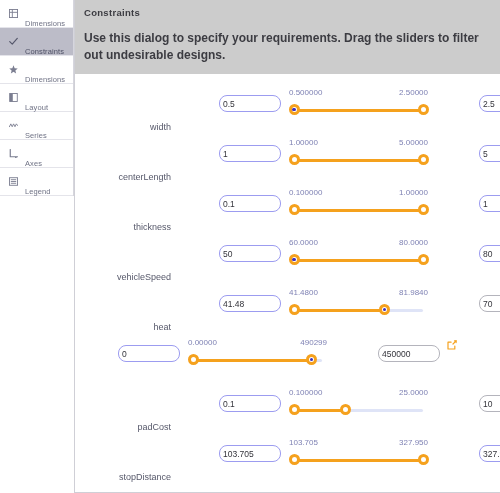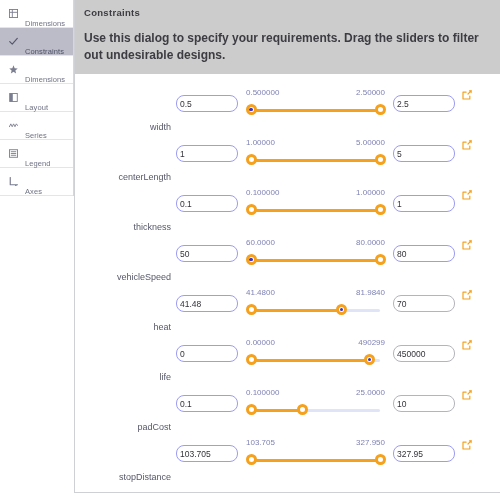--- a/index.html
+++ b/index.html
@@ -131,20 +131,21 @@
     box-sizing: border-box;
     border: 1px solid #9c9cf0;
     border-radius: 8px;
     background: #ffffff;
     font-family: "Liberation Sans", sans-serif;
     font-size: 8.5px;
     color: #33333a;
     padding: 0 0 0 3px;
     line-height: 15px;
     outline: none;
+    margin-left: 43px;
   }
   .field.plain { border-color: #b4b4bc; }
 
   .slider-wrap {
     position: relative;
     flex: 0 0 141px;
     width: 141px;
     height: 32px;
     margin: 0 7px;
   }
@@ -259,36 +260,36 @@
         <span class="s-icon">
           <svg width="10" height="9" viewBox="0 0 11 10">
             <polyline points="0.5,6.5 2.2,3 3.9,6.5 5.6,3 7.3,6.5 9,3 10.5,5" fill="none" stroke="currentColor" stroke-width="1.1" stroke-linecap="round" stroke-linejoin="round"></polyline>
           </svg>
         </span>
         <span class="sidebar-label">Series</span>
       </div>
       <div class="sidebar-item">
         <span class="s-icon">
           <svg width="9" height="9" viewBox="0 0 10 10">
+            <polyline points="1.4,0.6 1.4,8.6 9.4,8.6" fill="none" stroke="currentColor" stroke-width="1.3" stroke-linecap="round" stroke-linejoin="round"></polyline>
+            <circle cx="7.6" cy="9.4" r="0.9" fill="currentColor"></circle>
+          </svg>
+        </span>
+        <span class="sidebar-label">Axes</span>
+      </div>
+      <div class="sidebar-item">
+        <span class="s-icon">
+          <svg width="9" height="9" viewBox="0 0 10 10">
             <rect x="0.5" y="0.8" width="9" height="8.4" fill="none" stroke="currentColor" stroke-width="1"></rect>
             <line x1="2" y1="3" x2="8" y2="3" stroke="currentColor" stroke-width="1"></line>
             <line x1="2" y1="5" x2="8" y2="5" stroke="currentColor" stroke-width="1"></line>
             <line x1="2" y1="7" x2="8" y2="7" stroke="currentColor" stroke-width="1"></line>
           </svg>
         </span>
         <span class="sidebar-label">Legend</span>
-      </div>
-      <div class="sidebar-item">
-        <span class="s-icon">
-          <svg width="9" height="9" viewBox="0 0 10 10">
-            <polyline points="1.4,0.6 1.4,8.6 9.4,8.6" fill="none" stroke="currentColor" stroke-width="1.3" stroke-linecap="round" stroke-linejoin="round"></polyline>
-            <circle cx="7.6" cy="9.4" r="0.9" fill="currentColor"></circle>
-          </svg>
-        </span>
-        <span class="sidebar-label">Axes</span>
       </div>
     </nav>
 
   <section class="dialog">
     <header class="dialog-header">
       <div class="dialog-title">Constraints</div>
       <div class="dialog-desc">Use this dialog to specify your requirements. Drag the sliders to filter out undesirable designs.</div>
     </header>
     <div class="dialog-body" id="rows">
         <div class="row">
@@ -385,21 +386,20 @@
           <input type="text" class="field plain" value="70" style="">
           <div class="popout">
             <svg width="10" height="10" viewBox="0 0 11 11">
               <polyline points="8.2,1 10,1 10,2.8" fill="none" stroke="currentColor" stroke-width="1.3" stroke-linecap="round"></polyline>
               <line x1="10" y1="1" x2="6.6" y2="4.4" stroke="currentColor" stroke-width="1.3" stroke-linecap="round"></line>
               <polyline points="8.6,6.6 8.6,9.9 1.1,9.9 1.1,2.4 4.5,2.4" fill="none" stroke="currentColor" stroke-width="1.3" stroke-linecap="round" stroke-linejoin="round"></polyline>
             </svg>
           </div>
         </div>
         <div class="row">
-          <div class="row-label">life</div>
           <input type="text" class="field" value="0" style="">
           <div class="slider-wrap">
             <span class="tick lo">0.00000</span>
             <span class="tick hi">490299</span>
             <div class="track-base"></div>
             <div class="track-fill" style="left: 6px; width: 118.68px;"></div>
             <div class="handle" style="left: 6px;"></div>
             <div class="handle sel" style="left: 124.68px;"></div>
           </div>
           <input type="text" class="field plain" value="450000" style="">

